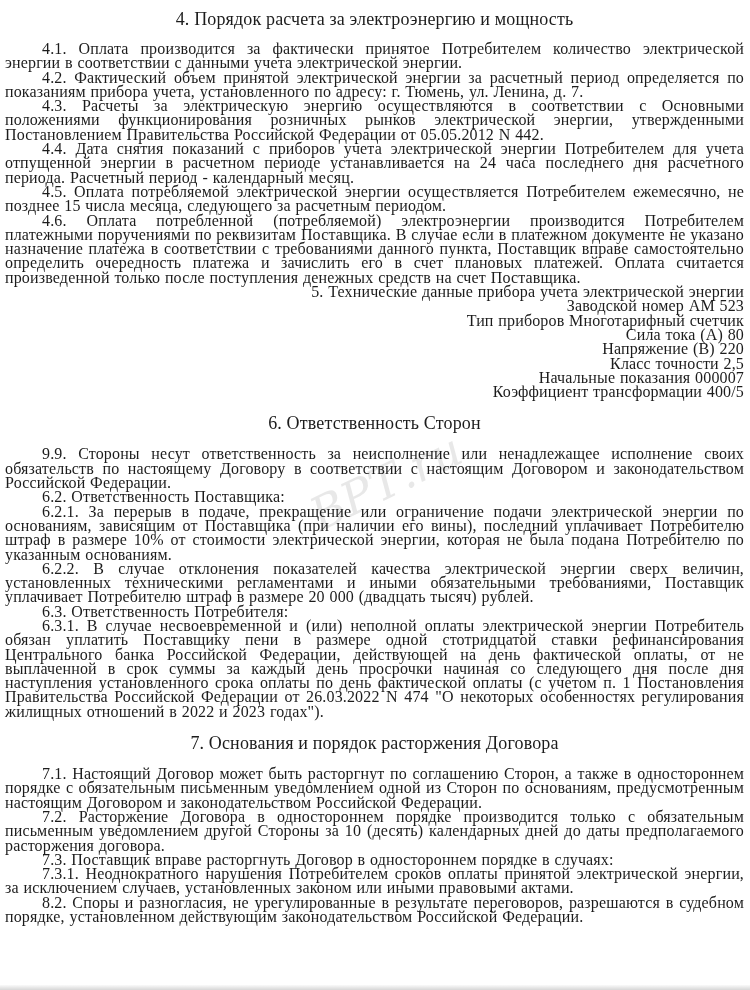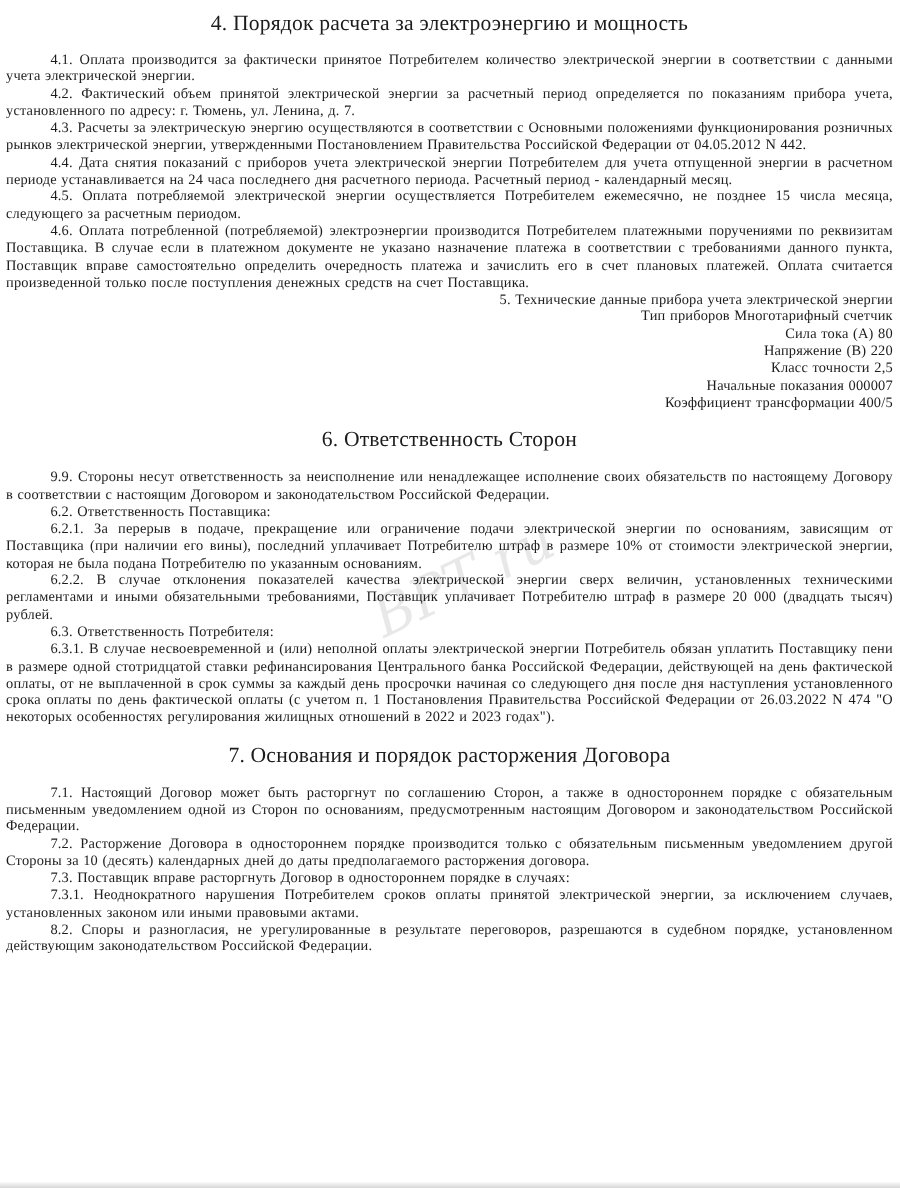--- a/index.html
+++ b/index.html
@@ -19,21 +19,21 @@
   h2 {
     font-size: 18px;
     font-weight: normal;
     text-align: center;
     margin: 14px 0 13px 0;
     letter-spacing: 0.15px;
   }
   h2.first { margin-top: 2px; margin-bottom: 12px; }
   p {
     margin: 0;
-    font-size: 12px;
+    font-size: 16px;
     line-height: 14.3px;
     text-align: justify;
     text-indent: 37px;
     letter-spacing: 0.15px;
     word-spacing: 0.6px;
   }
   .tech p { text-align: right; }
   .watermark {
     position: absolute;
     left: 305px; top: 455px;
@@ -57,27 +57,28 @@
 </head>
 <body>
 
 <div class="watermark">ВРТ.ru</div>
 
 <div class="page">
 
   <h2 class="first">4. Порядок расчета за электроэнергию и мощность</h2>
   <p>4.1. Оплата производится за фактически принятое Потребителем количество электрической энергии в соответствии с данными учета электрической энергии.</p>
   <p>4.2. Фактический объем принятой электрической энергии за расчетный период определяется по показаниям прибора учета, установленного по адресу: г. Тюмень, ул. Ленина, д. 7.</p>
-  <p>4.3. Расчеты за электрическую энергию осуществляются в соответствии с Основными положениями функционирования розничных рынков электрической энергии, утвержденными Постановлением Правительства Российской Федерации от 04.05.2012 N 442.</p>
+  <p>4.3. Расчеты за электрическую энергию осуществляются в соответствии с Основными положениями функционирования розничных рынков электрической энергии, утвержденными Постановлением Правительства Российской Федерации от 05.05.2012 N 442.</p>
   <p>4.4. Дата снятия показаний с приборов учета электрической энергии Потребителем для учета отпущенной энергии в расчетном периоде устанавливается на 24 часа последнего дня расчетного периода. Расчетный период - календарный месяц.</p>
   <p>4.5. Оплата потребляемой электрической энергии осуществляется Потребителем ежемесячно, не позднее 15 числа месяца, следующего за расчетным периодом.</p>
   <p>4.6. Оплата потребленной (потребляемой) электроэнергии производится Потребителем платежными поручениями по реквизитам Поставщика. В случае если в платежном документе не указано назначение платежа в соответствии с требованиями данного пункта, Поставщик вправе самостоятельно определить очередность платежа и зачислить его в счет плановых платежей. Оплата считается произведенной только после поступления денежных средств на счет Поставщика.</p>
 
   <div class="tech">
     <p>5. Технические данные прибора учета электрической энергии</p>
+    <p>Заводской номер АМ 523</p>
     <p>Тип приборов Многотарифный счетчик</p>
     <p>Сила тока (А) 80</p>
     <p>Напряжение (В) 220</p>
     <p>Класс точности 2,5</p>
     <p>Начальные показания 000007</p>
     <p>Коэффициент трансформации 400/5</p>
   </div>
 
   <h2>6. Ответственность Сторон</h2>
   <p>9.9. Стороны несут ответственность за неисполнение или ненадлежащее исполнение своих обязательств по настоящему Договору в соответствии с настоящим Договором и законодательством Российской Федерации.</p>

